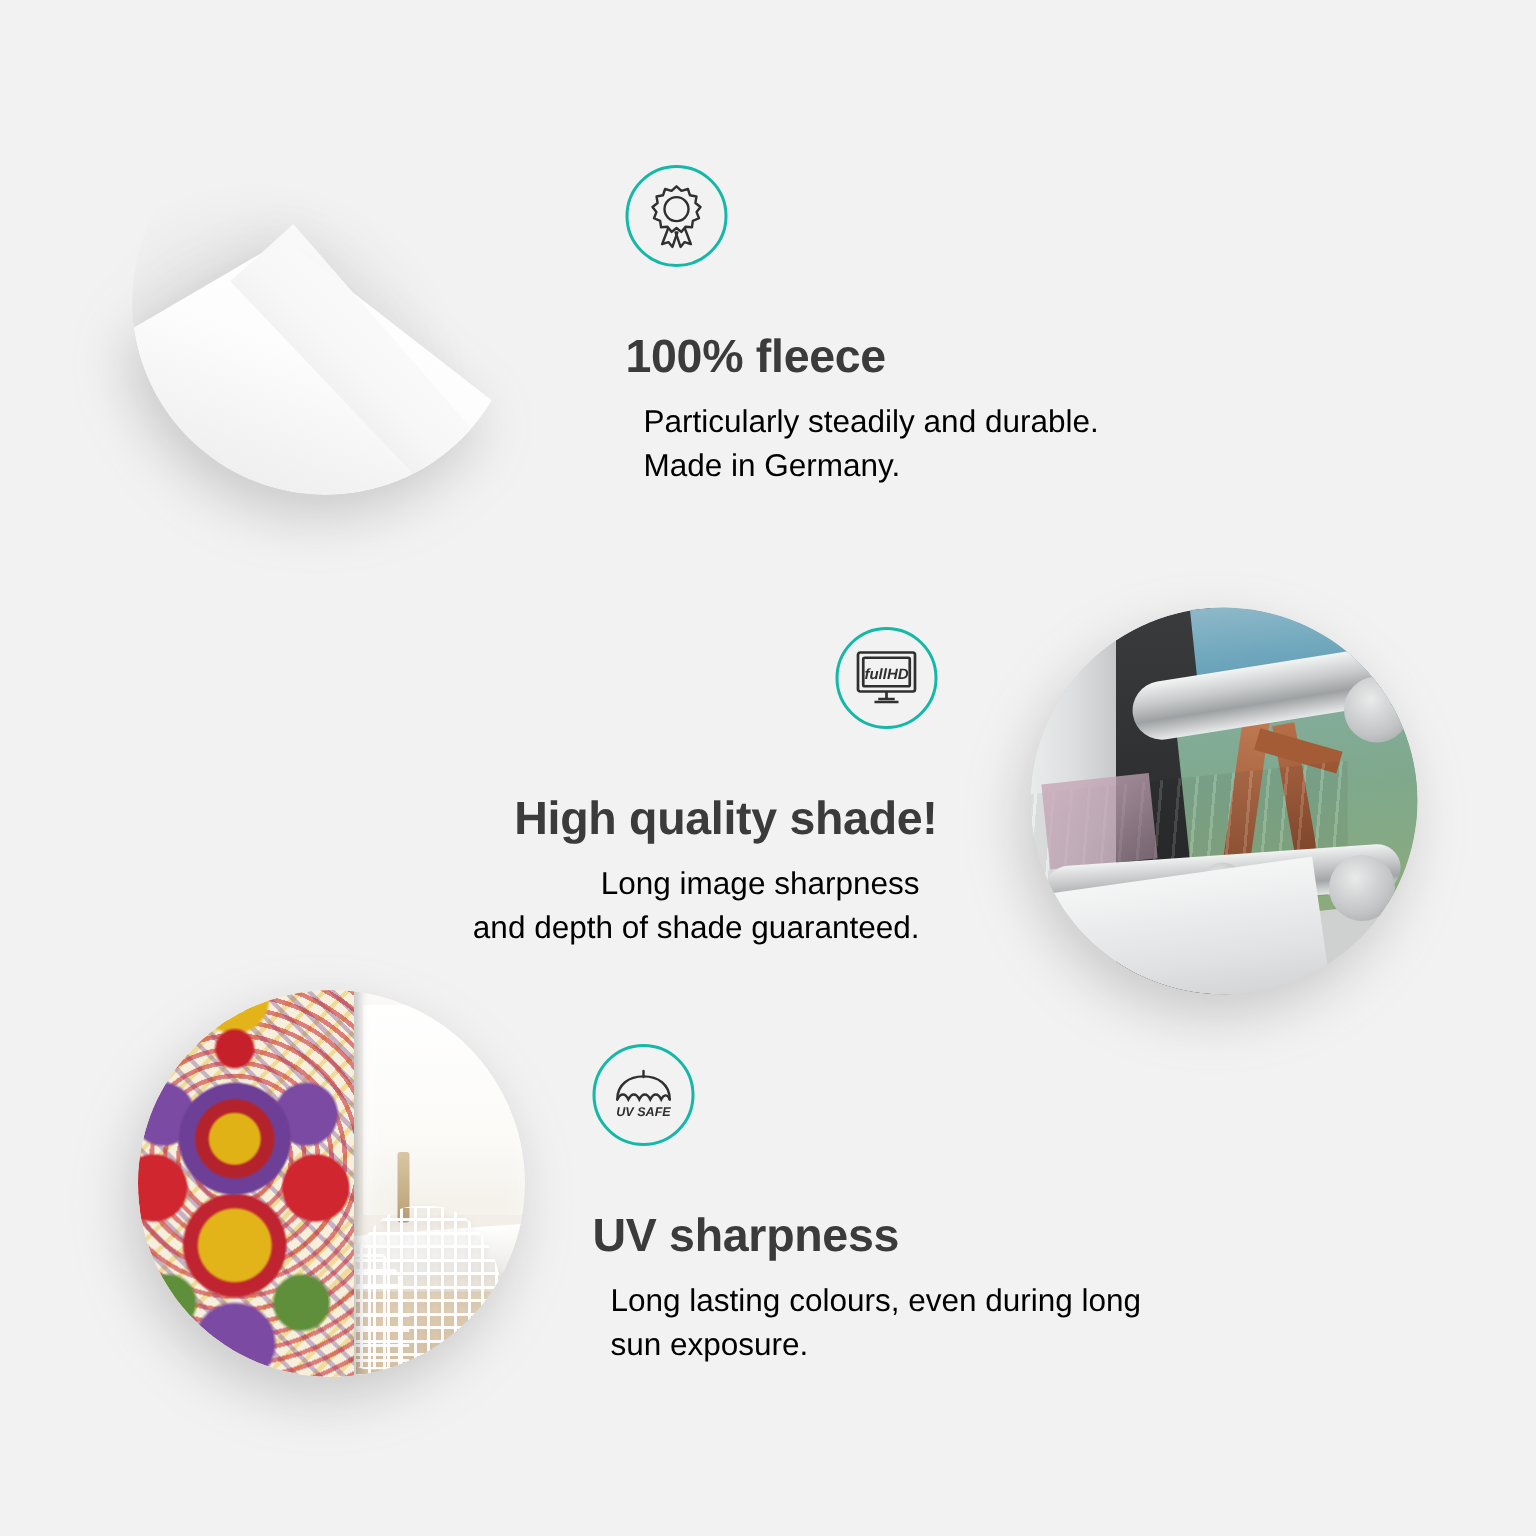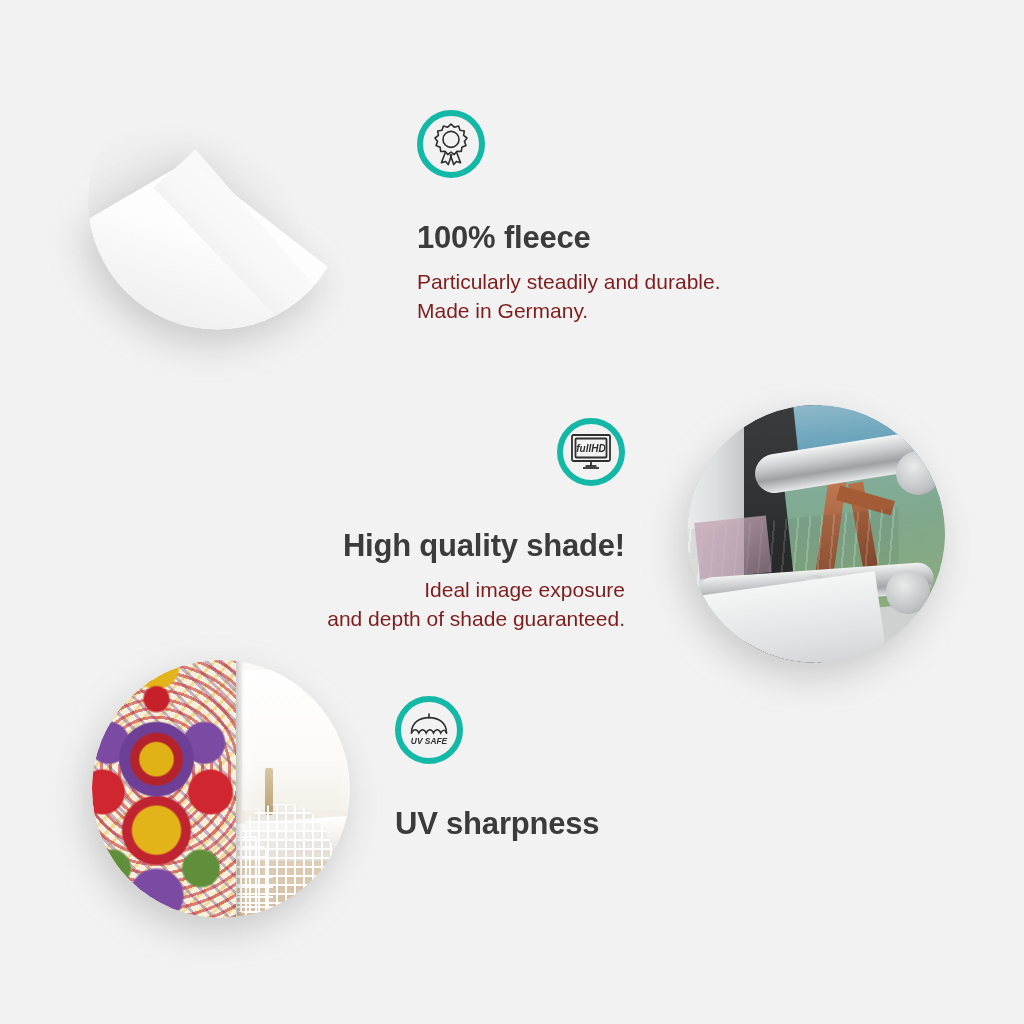--- a/index.html
+++ b/index.html
@@ -228,37 +228,37 @@
   .feature { position: absolute; }
   .feature .icon-wrap { margin-bottom: 42px; }
   .feature h2 {
     margin: 0 0 12px 0;
     font-size: 31px;
     font-weight: 700;
     color: #3b3b3b;
     letter-spacing: -0.2px;
   }
   .feature p {
-    margin: 0;
+    margin: 12px;
     font-size: 21px;
     line-height: 1.36;
-    color: #7f1d1d;
+    color: #000000;
     white-space: pre-line;
   }
   .align-right { text-align: right; }
   .align-right .icon-wrap { display: flex; justify-content: flex-end; }
   .align-left .icon-wrap { display: flex; justify-content: flex-start; }
 
   #feature-fleece { left: 417px; top: 110px; width: 420px; }
   #feature-print  { right: 399px; top: 418px; width: 420px; }
   #feature-uv     { left: 395px; top: 696px; width: 440px; }
 
   .icon-circle {
     width: 68px; height: 68px;
-    border: 6px solid #14b8a6;
+    border: 2px solid #14b8a6;
     border-radius: 50%;
     display: flex; align-items: center; justify-content: center;
     box-sizing: border-box;
   }
   .icon-circle svg { display:block; }
 </style>
 </head>
 <body>
 
 <div class="stage">
@@ -318,21 +318,21 @@
           <rect x="4" y="4" width="38" height="26" rx="1.5"></rect>
           <rect x="7.5" y="7.5" width="31" height="19" rx="1"></rect>
           <path d="M23 30 V35"></path>
           <path d="M15 37 H31"></path>
           <path d="M17.5 35 H28.5"></path>
           <text x="23" y="21.4" text-anchor="middle" font-family="'Liberation Sans', sans-serif" font-size="10" font-weight="700" font-style="italic" fill="#2f2f2f" stroke="none">fullHD</text>
         </svg>
       </div>
     </div>
     <h2>High quality shade!</h2>
-    <p>Ideal image exposure
+    <p>Long image sharpness
 and depth of shade guaranteed.</p>
   </div>
 
   <div class="photo" id="photo-room">
     <div class="photo-inner">
       <div class="room-bg"></div>
       <div class="room-window"></div>
       <div class="room-sill"></div>
       <div class="room-candle"></div>
       <div class="room-floor"></div>
@@ -350,15 +350,17 @@
       <div class="icon-circle">
         <svg width="46" height="44" viewBox="0 0 46 44" fill="none" stroke="#2f2f2f" stroke-width="1.6" stroke-linecap="round">
           <path d="M23 6 V10"></path>
           <path d="M5.5 25 C5.5 14.8 13.4 9.6 23 9.6 C32.6 9.6 40.5 14.8 40.5 25"></path>
           <path d="M5.5 25 C7.7 20.6 10.9 20.6 12.9 25 C15 20.6 18.2 20.6 20.2 25 C22.3 20.6 25.5 20.6 27.5 25 C29.6 20.6 32.8 20.6 34.8 25 C36.4 21.6 38.8 21 40.5 25"></path>
           <text x="23" y="36" text-anchor="middle" font-family="'Liberation Sans', sans-serif" font-size="8.4" font-weight="700" font-style="italic" fill="#2f2f2f" stroke="none">UV SAFE</text>
         </svg>
       </div>
     </div>
     <h2>UV sharpness</h2>
+    <p>Long lasting colours, even during long
+sun exposure.</p>
   </div>
 
 </div>
 
 </body></html>

